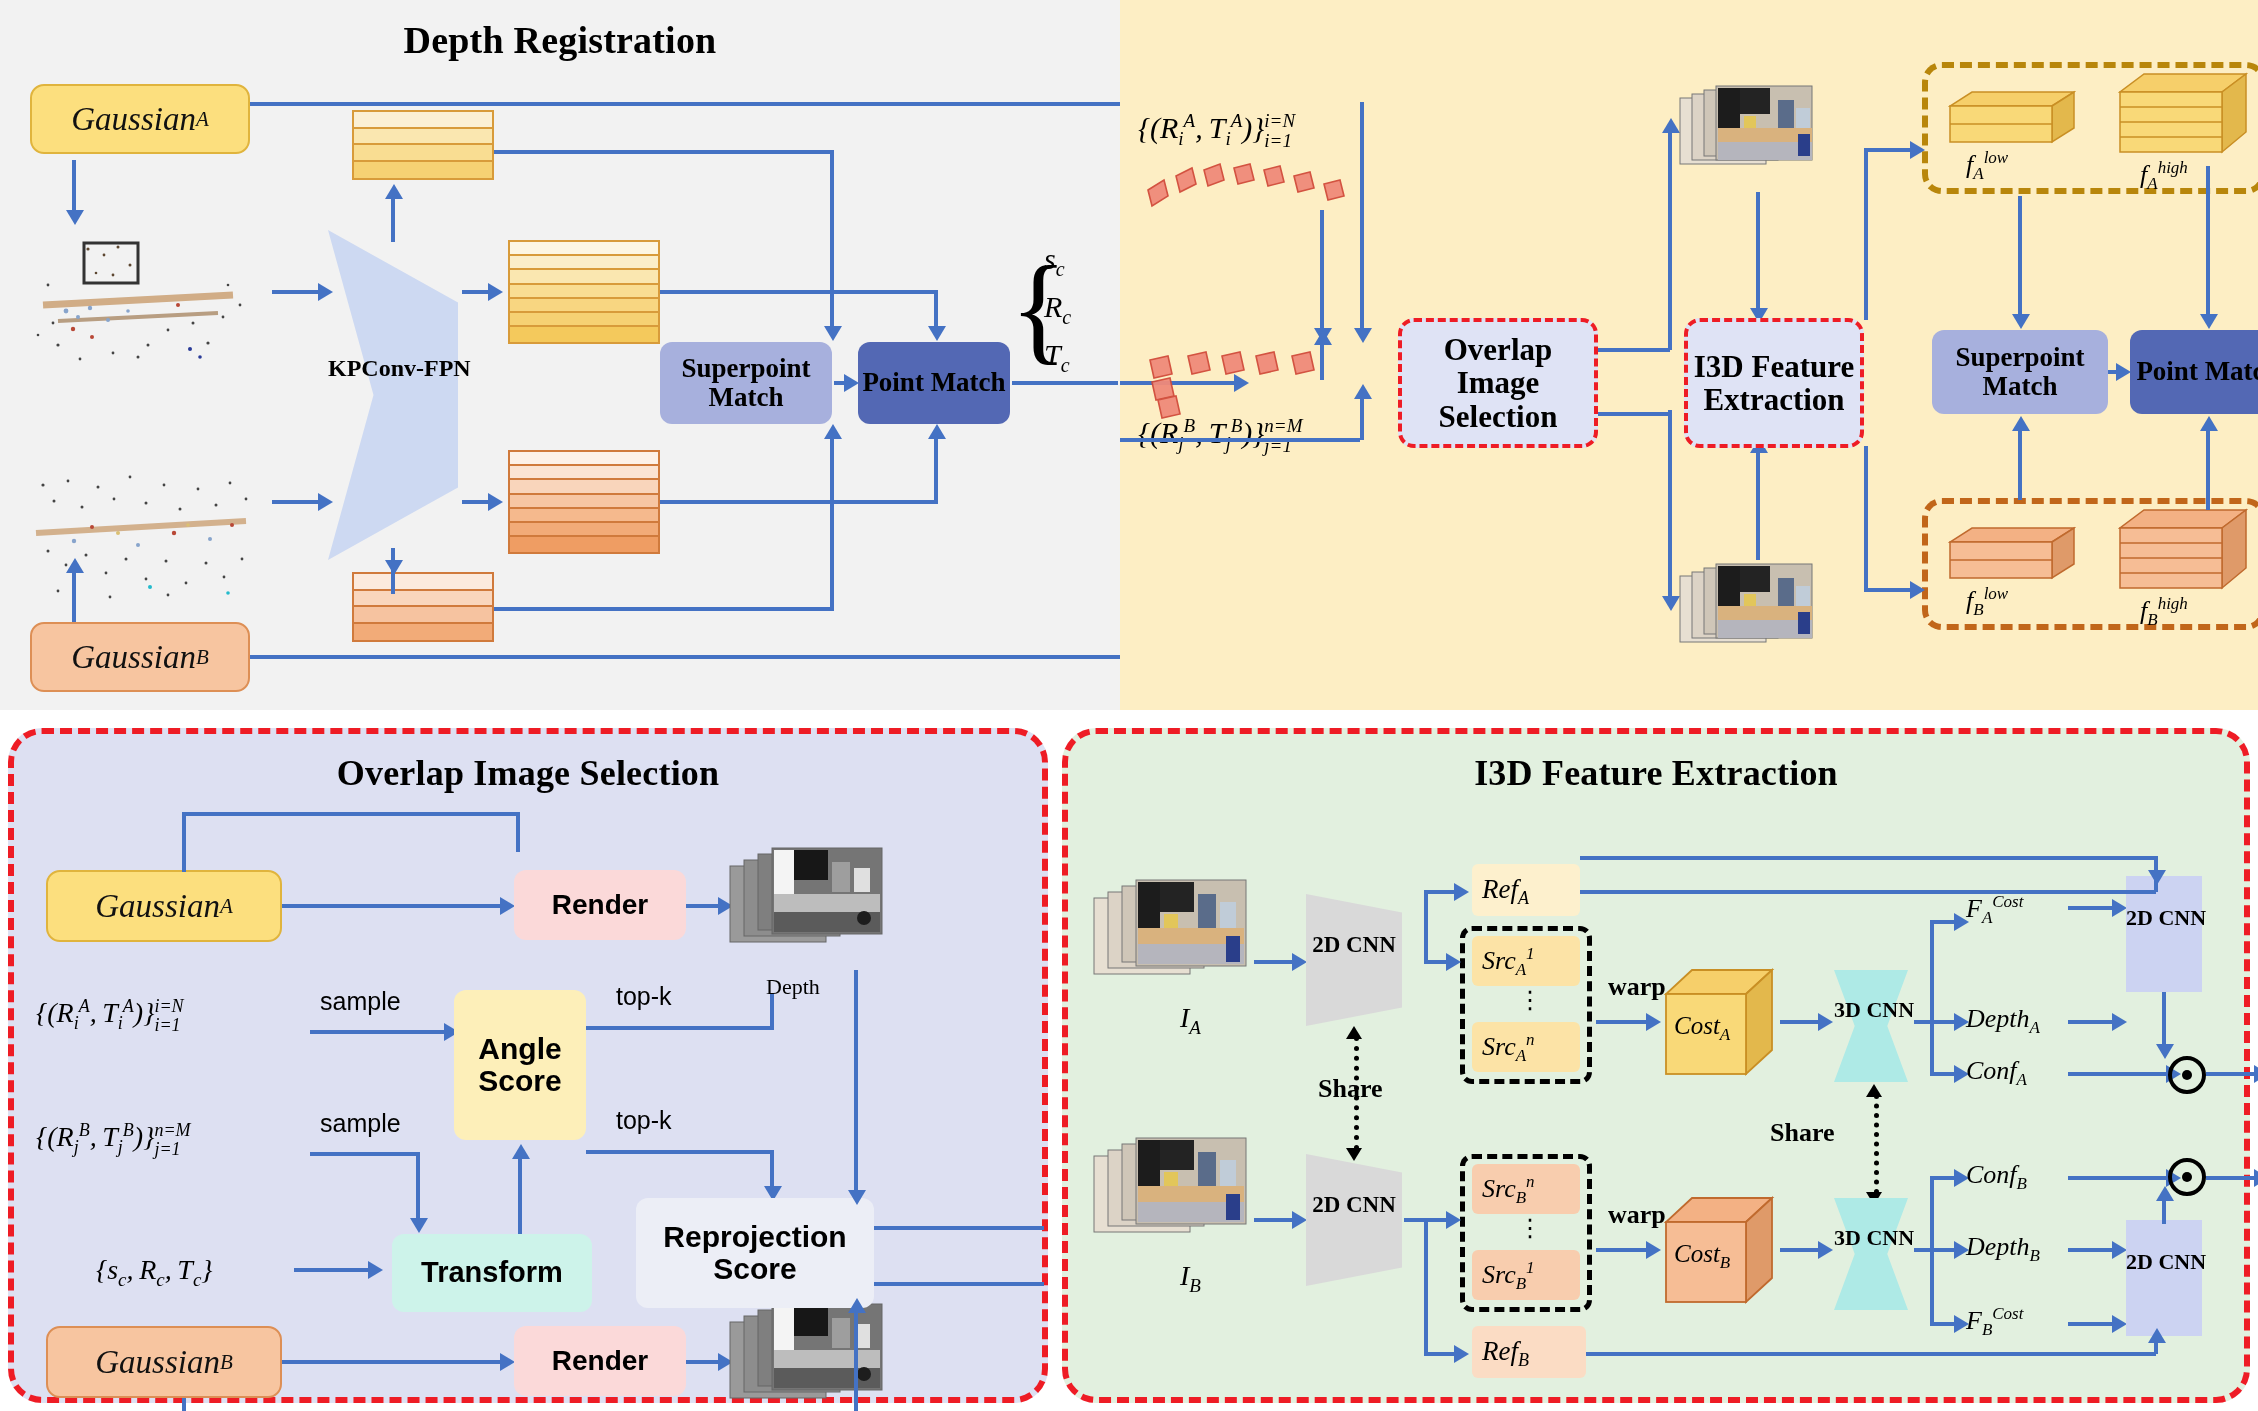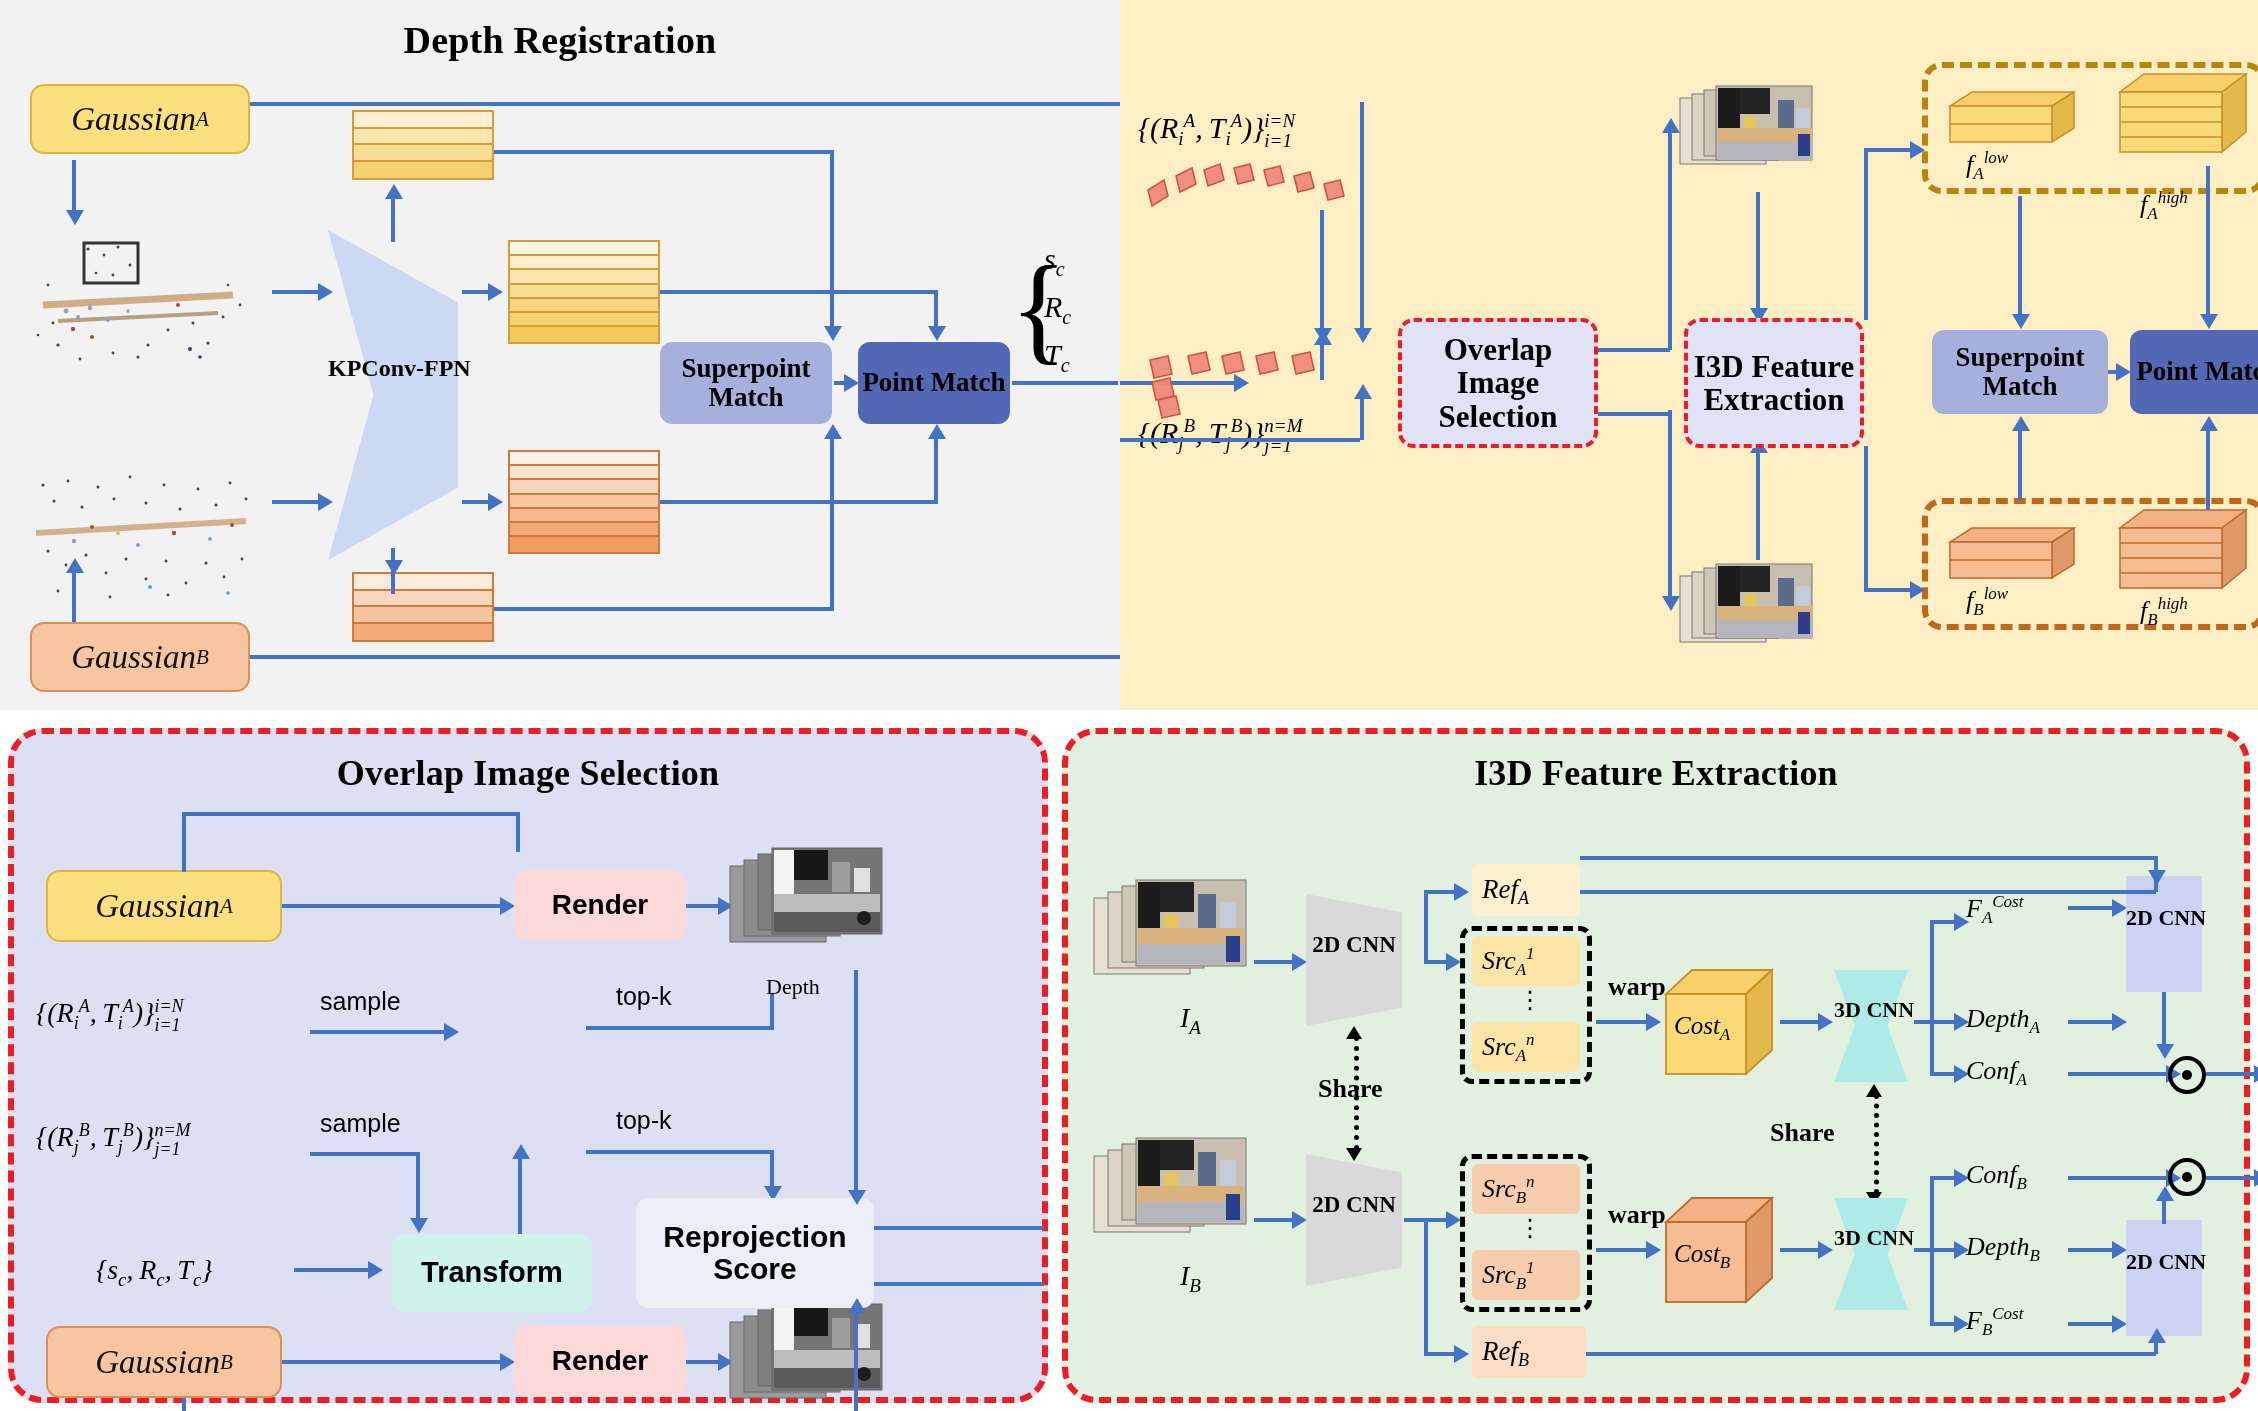--- a/index.html
+++ b/index.html
@@ -445,21 +445,21 @@
   </div>
 
   <svg class="abs" style="left:998px;top:70px;" width="132" height="94" viewBox="0 0 132 94">
     <polygon points="2,22 104,22 128,4 26,4" fill="#f6cf6a" stroke="#c98f24" stroke-width="1.5"></polygon>
     <polygon points="104,22 128,4 128,62 104,82" fill="#e3b84c" stroke="#c98f24" stroke-width="1.5"></polygon>
     <rect x="2" y="22" width="102" height="60" fill="#f9d978" stroke="#c98f24" stroke-width="1.5"></rect>
     <line x1="2" y1="37" x2="104" y2="37" stroke="#c98f24" stroke-width="1.3"></line>
     <line x1="2" y1="52" x2="104" y2="52" stroke="#c98f24" stroke-width="1.3"></line>
     <line x1="2" y1="67" x2="104" y2="67" stroke="#c98f24" stroke-width="1.3"></line>
   </svg>
-  <div class="abs math" style="left:1020px;top:158px;font-size:26px;margin-top:30px;">
+  <div class="abs math" style="left:1020px;top:158px;font-size:26px;">
     <span>f</span><sub style="font-size:17px">A</sub><sup style="font-size:17px">high</sup>
   </div>
 
   <div class="abs ln h" style="left:744px;top:148px;width:50px;"></div>
   <div class="abs ln v" style="left:744px;top:148px;height:172px;"></div>
   <div class="abs arrowhead ar-r" style="left:790px;top:141px;"></div>
 
   <div class="abs dashbox-orange" style="left:802px;top:498px;width:344px;height:132px;"></div>
   <svg class="abs" style="left:828px;top:524px;" width="128" height="62" viewBox="0 0 128 62">
     <polygon points="2,18 104,18 126,4 24,4" fill="#f3b184" stroke="#c06a2e" stroke-width="1.5"></polygon>
@@ -553,20 +553,23 @@
   <div class="abs arrowhead ar-r" style="left:430px;top:289px;"></div>
 
   <div class="abs math" style="left:22px;top:386px;font-size:28px;">
     {(<i>R</i><sub style="font-size:18px"><i>j</i></sub><sup style="font-size:18px"><i>B</i></sup>, <i>T</i><sub style="font-size:18px"><i>j</i></sub><sup style="font-size:18px"><i>B</i></sup>)}<span style="display:inline-block;font-size:18px;vertical-align:middle;line-height:1.05;text-align:left;"><span style="display:block"><i>n</i>=<i>M</i></span><span style="display:block"><i>j</i>=1</span></span>
   </div>
   <div class="abs lbl" style="left:306px;top:375px;font-size:25px;">sample</div>
   <div class="abs ln h" style="left:296px;top:418px;width:110px;"></div>
   <div class="abs ln v" style="left:402px;top:418px;height:70px;"></div>
   <div class="abs arrowhead ar-d" style="left:396px;top:484px;"></div>
 
+  <div class="abs procbox bx-angle" style="left:440px;top:256px;width:132px;height:150px;">
+    <span>Angle Score</span>
+  </div>
 
   <div class="abs procbox bx-transform" style="left:378px;top:500px;width:200px;height:78px;">
     <span>Transform</span>
   </div>
   <div class="abs ln v" style="left:504px;top:420px;height:80px;"></div>
   <div class="abs arrowhead ar-u" style="left:498px;top:410px;"></div>
 
   <div class="abs math" style="left:82px;top:520px;font-size:28px;">
     {<i>s</i><sub style="font-size:19px"><i>c</i></sub>, <i>R</i><sub style="font-size:19px"><i>c</i></sub>, <i>T</i><sub style="font-size:19px"><i>c</i></sub>}
   </div>

